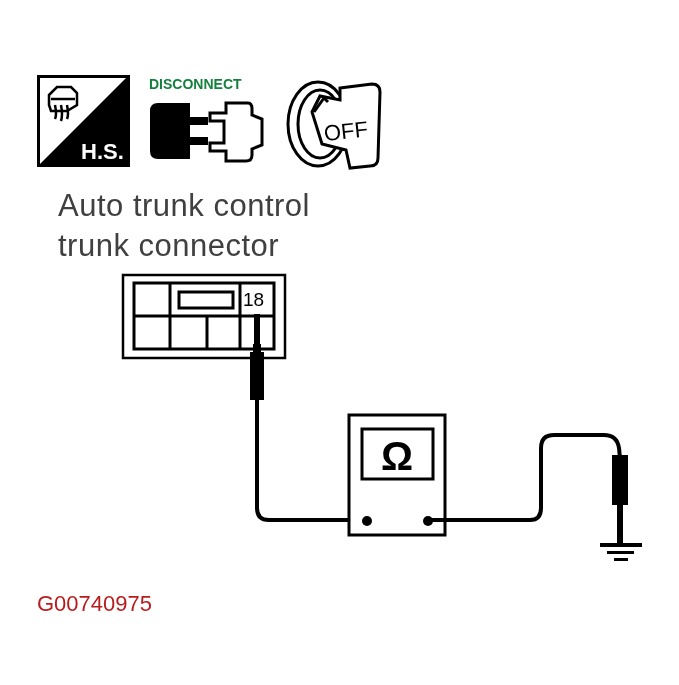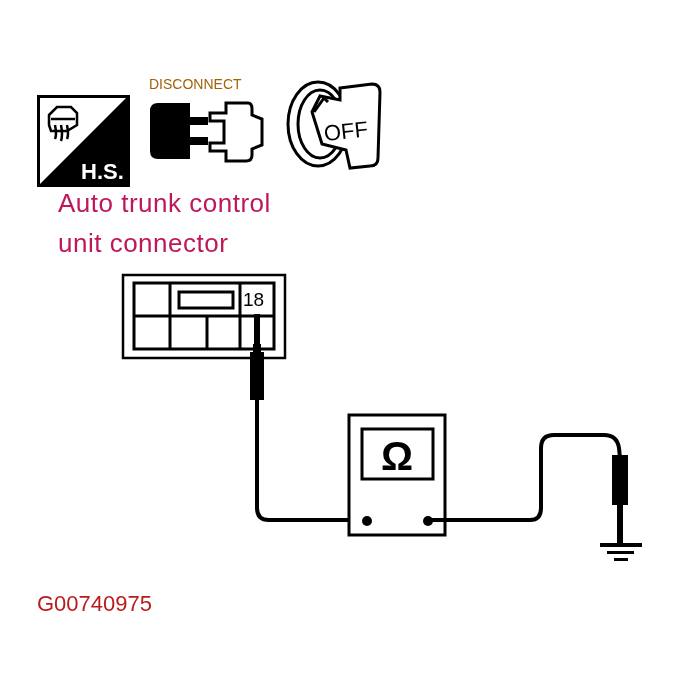--- a/index.html
+++ b/index.html
@@ -1,26 +1,26 @@
 <!DOCTYPE html>
 <html><head>
   <meta charset="utf-8">
   <style>
     html, body { margin: 0; padding: 0; background: #ffffff; }
     body { width: 679px; height: 685px; position: relative; overflow: hidden; font-family: "Liberation Sans", sans-serif; }
     .abs { position: absolute; }
-    .title-line { font-family: "Liberation Sans", sans-serif; font-size: 26px; color: #be185d; letter-spacing: 0.5px; line-height: 1; white-space: nowrap; }
+    .title-line { font-family: "Liberation Sans", sans-serif; font-size: 31px; color: #404040; letter-spacing: 0.5px; line-height: 1; white-space: nowrap; }
     .fig-id { font-family: "Liberation Sans", sans-serif; font-size: 22px; color: #b91c1c; line-height: 1; }
-    .disc-label { font-family: "Liberation Sans", sans-serif; font-weight: normal; font-size: 14px; color: #a16207; letter-spacing: 0px; line-height: 1; }
+    .disc-label { font-family: "Liberation Sans", sans-serif; font-weight: bold; font-size: 14px; color: #15803d; letter-spacing: 0px; line-height: 1; }
     svg text { font-family: "Liberation Sans", sans-serif; }
   </style>
 </head>
 <body>
 
-<div class="abs" style="left:37px; top:75px; width:93px; height:116px;margin-top:20px;">
+<div class="abs" style="left:37px; top:75px; width:93px; height:116px;">
   <svg width="93" height="92" viewBox="0 0 93 92">
     <rect x="1.5" y="1.5" width="90" height="89" fill="#fff" stroke="#000" stroke-width="3"></rect>
     <polygon points="91,1 91,91 1,91" fill="#000"></polygon>
 
     <g stroke="#000" stroke-width="2.5" fill="none">
       <path d="M12 20 L20 12 L34 12 L40 18 L40 30 L30 36 L14 36 L12 30 Z"></path>
       <path d="M14 24 L38 24"></path>
       <path d="M18 30 Q20 40 18 44"></path>
       <path d="M24 30 Q26 40 24 46"></path>
       <path d="M30 30 Q32 40 30 44"></path>
@@ -44,21 +44,21 @@
     <ellipse cx="34" cy="46" rx="30" ry="42" fill="#fff" stroke="#000" stroke-width="3"></ellipse>
     <ellipse cx="36" cy="46" rx="22" ry="34" fill="#fff" stroke="#000" stroke-width="3"></ellipse>
 
     <path d="M56 10 L88 6 Q96 6 96 14 L94 80 Q94 88 86 88 L66 90 L62 72 L38 66 L28 34 L36 18 L56 22 Z" fill="#fff" stroke="#000" stroke-width="3"></path>
     <path d="M30 34 L40 20 L44 24" fill="none" stroke="#000" stroke-width="3"></path>
     <text x="40" y="62" font-size="22" fill="#000" transform="rotate(-6 50 55)">OFF</text>
   </svg>
 </div>
 
 <div class="abs title-line" style="left:58px; top:190px;">Auto trunk control</div>
-<div class="abs title-line" style="left:58px; top:230px;">unit connector</div>
+<div class="abs title-line" style="left:58px; top:230px;">trunk connector</div>
 
 <div class="abs" style="left:0; top:0; width:679px; height:685px; pointer-events:none;">
   <svg width="679" height="685" viewBox="0 0 679 685">
 
     <g>
       <rect x="123" y="275" width="162" height="83" fill="#fff" stroke="#000" stroke-width="2.5"></rect>
       <rect x="134" y="283" width="140" height="66" fill="#fff" stroke="#000" stroke-width="3"></rect>
 
       <line x1="134" y1="316" x2="274" y2="316" stroke="#000" stroke-width="3"></line>
 

